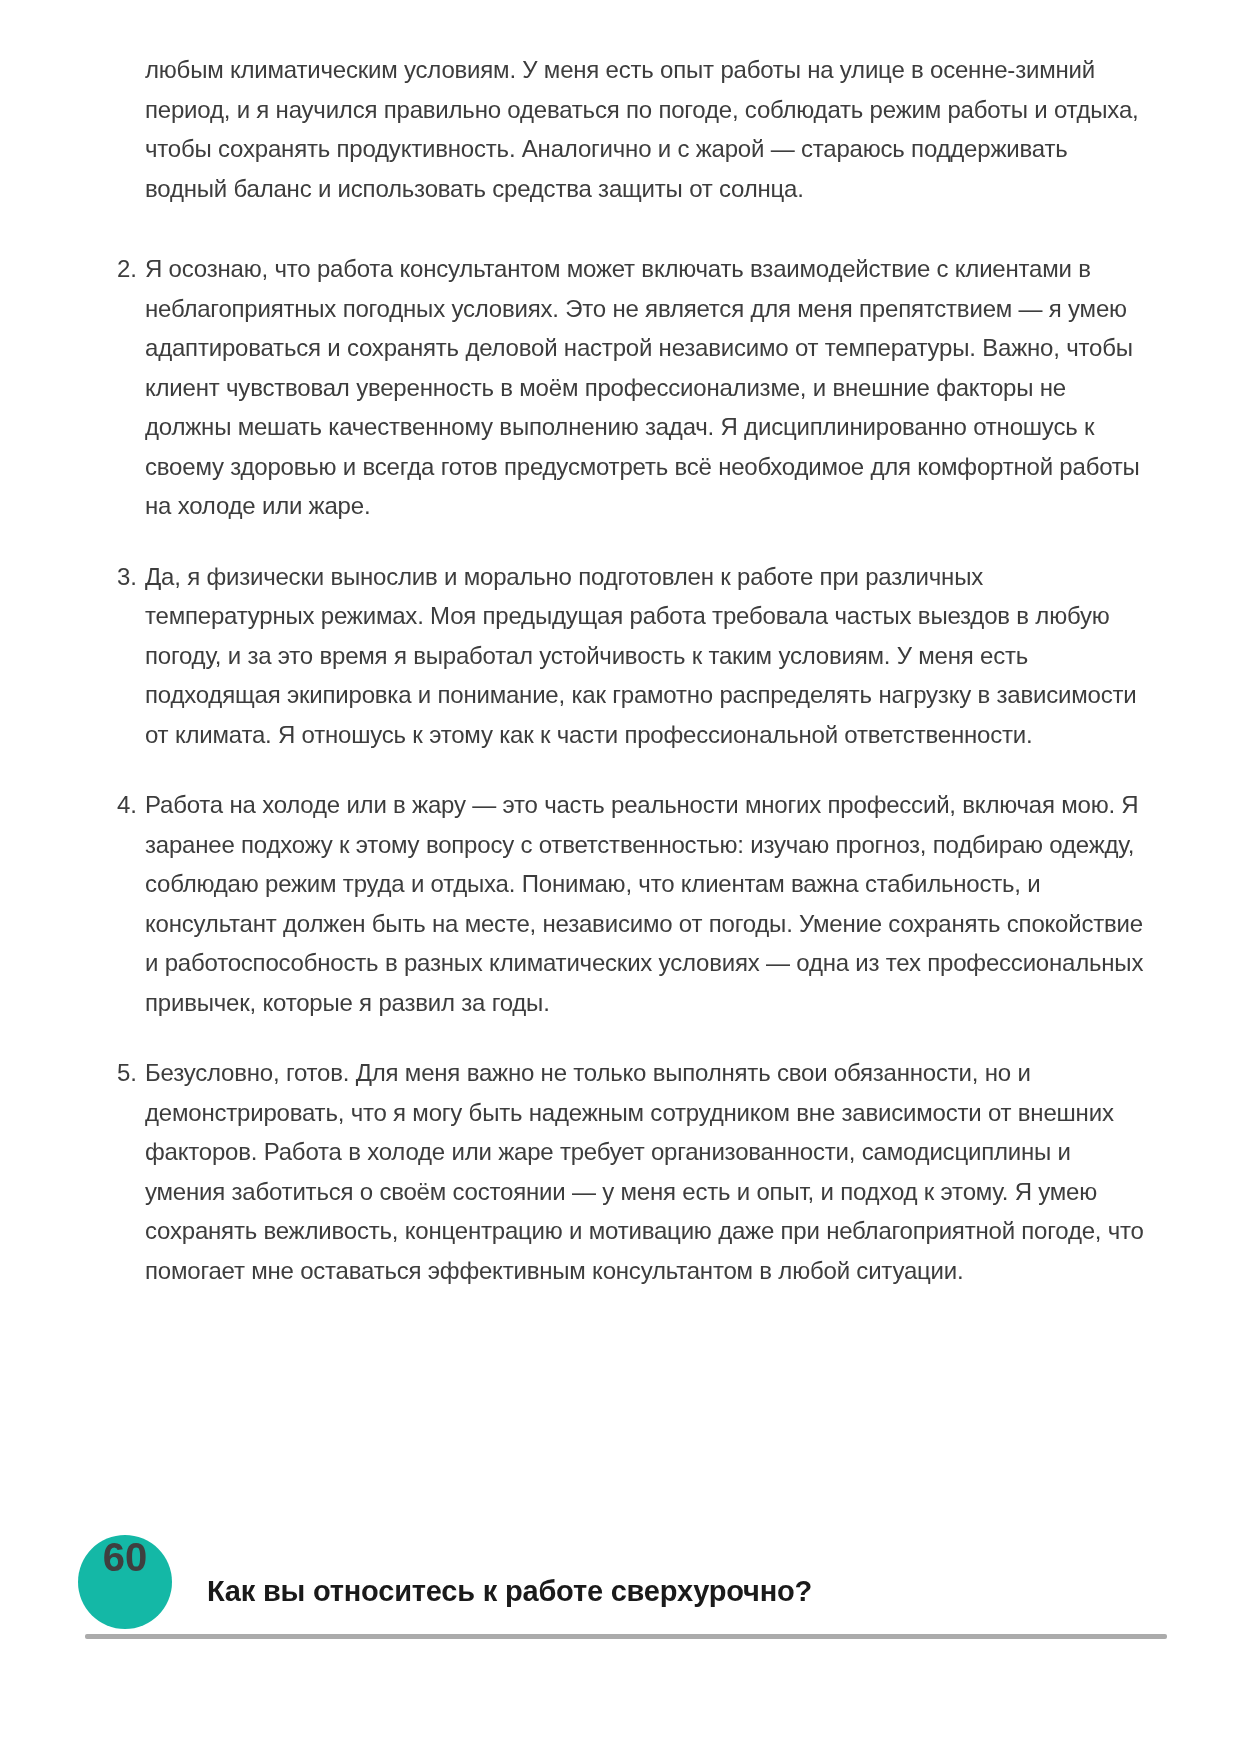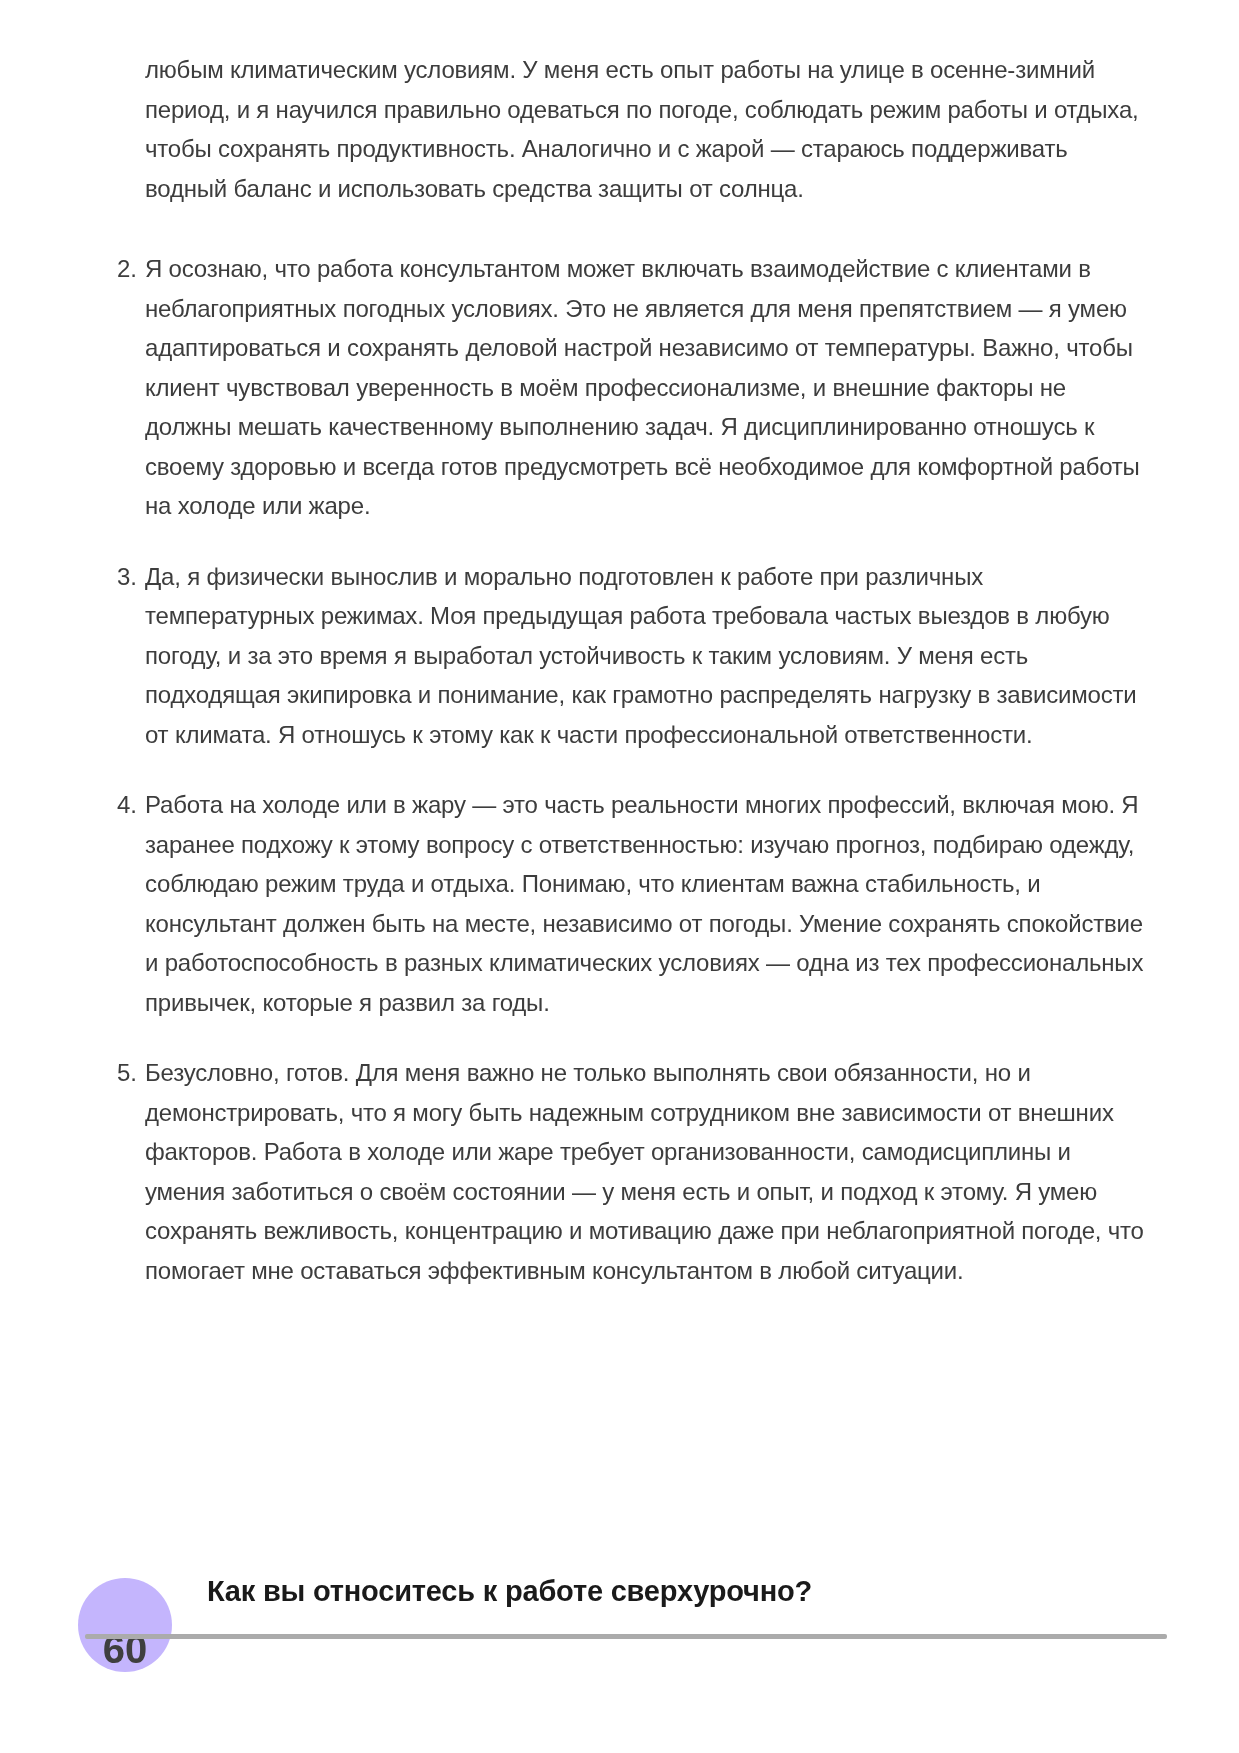--- a/index.html
+++ b/index.html
@@ -38,27 +38,27 @@
     margin: 0 0 31px 0;
   }
   ol.answers .num {
     position: absolute;
     left: -28px;
     top: 0;
   }
   .badge {
     position: absolute;
     left: 78px;
-    top: 1578px;
+    top: 1535px;
     width: 94px;
     height: 94px;
     border-radius: 50%;
-    background: #c4b5fd;
+    background: #14b8a6;
     display: flex;
-    align-items: flex-end;
+    align-items: flex-start;
     justify-content: center;
     font-size: 40px;
     font-weight: bold;
     color: #3f3f3f;
   }
   .next-q-title {
     position: absolute;
     left: 199px;
     top: 1563px;
     width: 960px;

